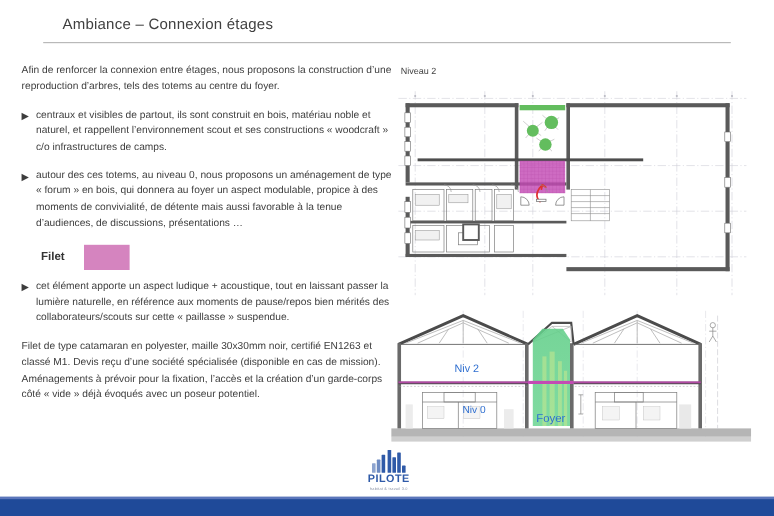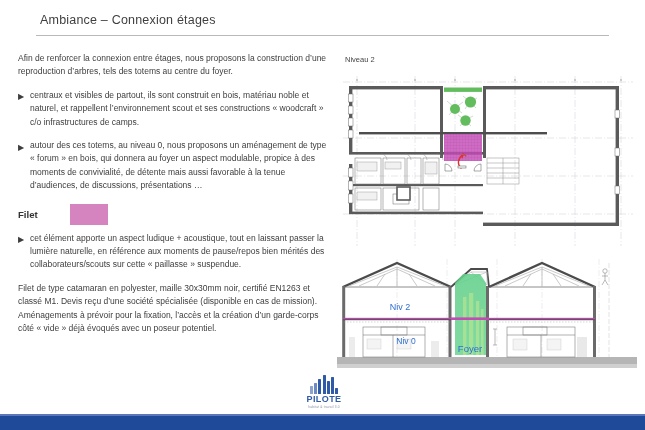--- a/index.html
+++ b/index.html
@@ -1,21 +1,21 @@
 <!DOCTYPE html>
 <html><head>
 <meta charset="utf-8">
 <style>
   html,body{margin:0;padding:0;background:#fff;}
   body{width:645px;height:430px;overflow:hidden;
        font-family:"Liberation Sans","DejaVu Sans",sans-serif;
        color:#3b3b3b;position:relative;}
 
   
-  .slide-title{position:absolute;left:40px;top:13px;font-size:12.5px;
+  .slide-title{position:absolute;left:52px;top:13px;font-size:12.5px;
                color:#3f3f3f;letter-spacing:.2px;white-space:nowrap;}
   .title-rule{position:absolute;left:36px;top:35px;width:573px;height:1px;
               background:#b9b9b9;}
 
   
   .left-col{position:absolute;left:18px;top:52px;width:310px;}
 
   .sec-head{display:flex;align-items:center;height:24px;margin-bottom:5px;}
   .sec-head-label{font-size:9.6px;font-weight:bold;color:#333;width:52px;}
 
@@ -26,21 +26,21 @@
   .dot.d3{left:10px; top:12px; width:9px;  height:9px;}
 
   .swatch{width:38px;height:21px;background:#d584bf;}
 
   p.body{font-size:8.5px;line-height:13.4px;margin:0 0 10px 0;color:#3d3d3d;
          text-align:left;}
   p.body.bullet{padding-left:12px;position:relative;}
   .tri{position:absolute;left:0;top:1.5px;font-size:8px;color:#3d3d3d;}
 
   
-  .right-col{position:absolute;left:337px;top:52px;width:300px;height:350px;}
+  .right-col{position:absolute;left:326px;top:52px;width:300px;height:350px;}
 
   .level-label{position:absolute;left:8px;top:3px;font-size:7.5px;color:#444;}
 
   .plan{position:absolute;left:0;top:16px;width:300px;height:182px;}
   .sect{position:absolute;left:0;top:205px;width:300px;height:118px;}
 
   
   .logo{position:absolute;left:301px;top:374px;width:46px;height:38px;
         text-align:center;}
   .logo-mark{height:20px;display:flex;align-items:flex-end;
@@ -65,21 +65,21 @@
   <p class="body">Afin de renforcer la connexion entre étages, nous proposons la construction d’une reproduction d’arbres, tels des totems au centre du foyer.</p>
   <p class="body bullet">
     <span class="tri">▶</span>
     <span>centraux et visibles de partout, ils sont construit en bois, matériau noble et naturel, et rappellent l’environnement scout et ses constructions « woodcraft » c/o infrastructures de camps.</span>
   </p>
   <p class="body bullet">
     <span class="tri">▶</span>
     <span>autour des ces totems, au niveau 0, nous proposons un aménagement de type « forum » en bois, qui donnera au foyer un aspect modulable, propice à des moments de convivialité, de détente mais aussi favorable à la tenue d’audiences, de discussions, présentations …</span>
   </p>
 
-  <div class="sec-head" style="margin-top:9px;">
+  <div class="sec-head" style="margin-top:9px;text-align:center;">
     <span class="sec-head-label">Filet</span>
     <span class="swatch"></span>
   </div>
 
   <p class="body bullet">
     <span class="tri">▶</span>
     <span>cet élément apporte un aspect ludique + acoustique, tout en laissant passer la lumière naturelle, en référence aux moments de pause/repos bien mérités des collaborateurs/scouts sur cette « paillasse » suspendue.</span>
   </p>
   <p class="body">Filet de type catamaran en polyester, maille 30x30mm noir, certifié EN1263 et classé M1. Devis reçu d’une société spécialisée (disponible en cas de mission).  Aménagements à prévoir pour la fixation, l’accès et la création d’un garde-corps côté « vide » déjà évoqués avec un poseur potentiel.</p>
 </div>

